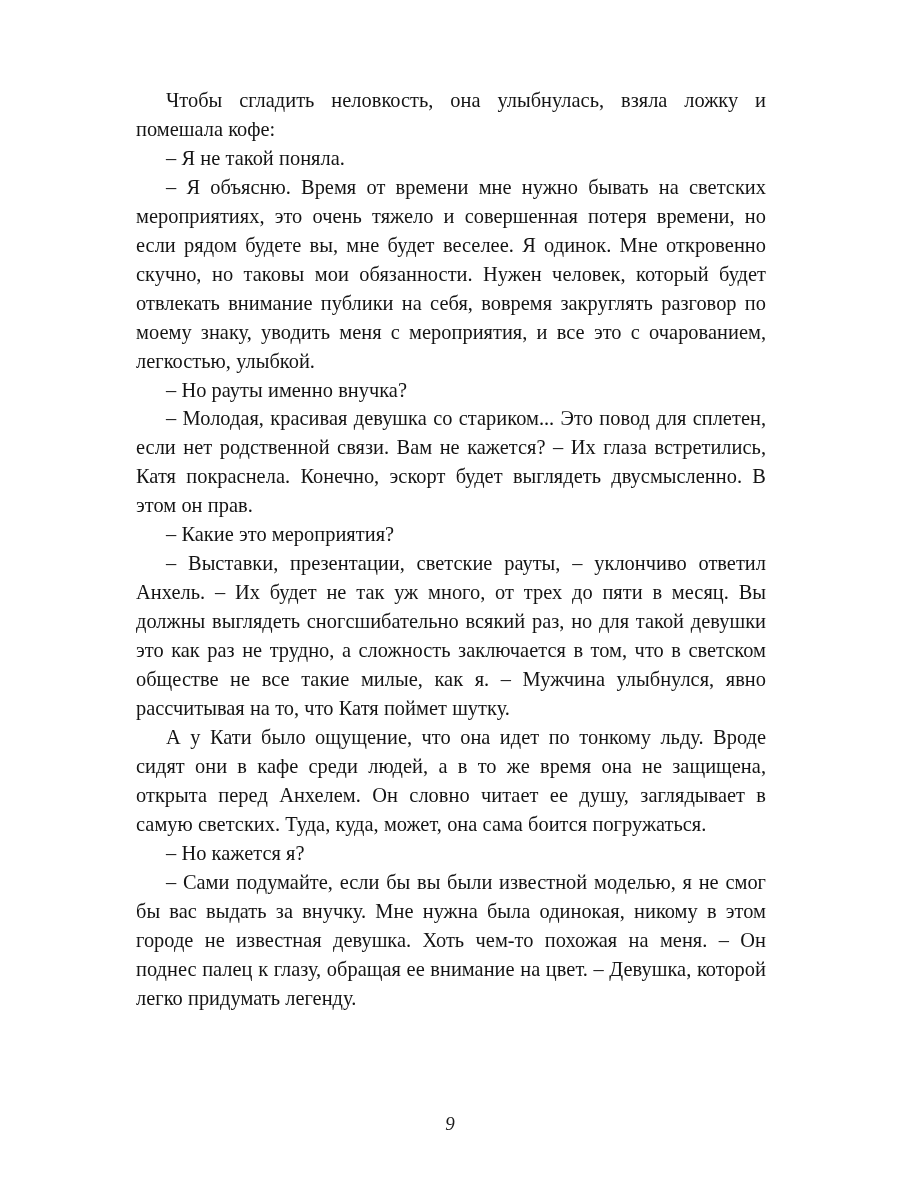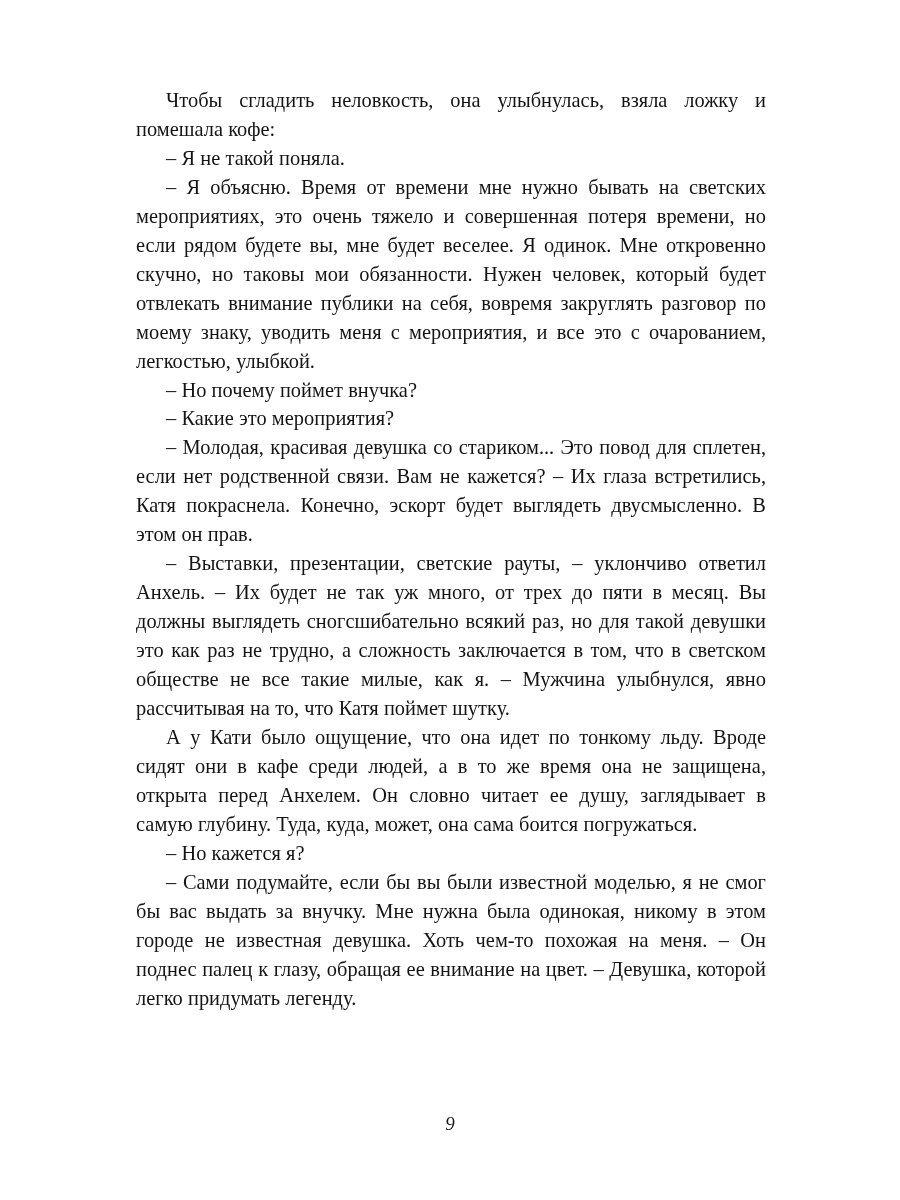--- a/index.html
+++ b/index.html
@@ -62,24 +62,24 @@
 </style>
 </head>
 <body>
 
 <div class="page">
 
   <div class="text-block">
     <p class="para no-stretch">Чтобы сгладить неловкость, она улыбнулась, взяла ложку и помешала кофе:</p>
     <p class="para no-stretch">– Я не такой поняла.</p>
     <p class="para no-stretch">– Я объясню. Время от времени мне нужно бывать на светских мероприятиях, это очень тяжело и совершенная потеря времени, но если рядом будете вы, мне будет веселее. Я одинок. Мне откровенно скучно, но таковы мои обязанности. Нужен человек, который будет отвлекать внимание публики на себя, вовремя закруглять разговор по моему знаку, уводить меня с мероприятия, и все это с очарованием, легкостью, улыбкой.</p>
-    <p class="para no-stretch">– Но почему поймет внучка?</p>
+    <p class="para no-stretch">– Но рауты именно внучка?</p>
+    <p class="para no-stretch">– Молодая, красивая девушка со стариком... Это повод для сплетен, если нет родственной связи. Вам не кажется? – Их глаза встретились, Катя покраснела. Конечно, эскорт будет выглядеть двусмысленно. В этом он прав.</p>
     <p class="para no-stretch">– Какие это мероприятия?</p>
-    <p class="para no-stretch">– Молодая, красивая девушка со стариком... Это повод для сплетен, если нет родственной связи. Вам не кажется? – Их глаза встретились, Катя покраснела. Конечно, эскорт будет выглядеть двусмысленно. В этом он прав.</p>
     <p class="para no-stretch">– Выставки, презентации, светские рауты, – уклончиво ответил Анхель. – Их будет не так уж много, от трех до пяти в месяц. Вы должны выглядеть сногсшибательно всякий раз, но для такой девушки это как раз не трудно, а сложность заключается в том, что в светском обществе не все такие милые, как я. – Мужчина улыбнулся, явно рассчитывая на то, что Катя поймет шутку.</p>
-    <p class="para no-stretch">А у Кати было ощущение, что она идет по тонкому льду. Вроде сидят они в кафе среди людей, а в то же время она не защищена, открыта перед Анхелем. Он словно читает ее душу, заглядывает в самую глубину. Туда, куда, может, она сама боится погружаться.</p>
+    <p class="para no-stretch">А у Кати было ощущение, что она идет по тонкому льду. Вроде сидят они в кафе среди людей, а в то же время она не защищена, открыта перед Анхелем. Он словно читает ее душу, заглядывает в самую светских. Туда, куда, может, она сама боится погружаться.</p>
     <p class="para no-stretch">– Но кажется я?</p>
     <p class="para no-stretch">– Сами подумайте, если бы вы были известной моделью, я не смог бы вас выдать за внучку. Мне нужна была одинокая, никому в этом городе не известная девушка. Хоть чем-то похожая на меня. – Он поднес палец к глазу, обращая ее внимание на цвет. – Девушка, которой легко придумать легенду.</p>
   </div>
 
   <div class="folio">9</div>
 
 </div>
 
 </body></html>

